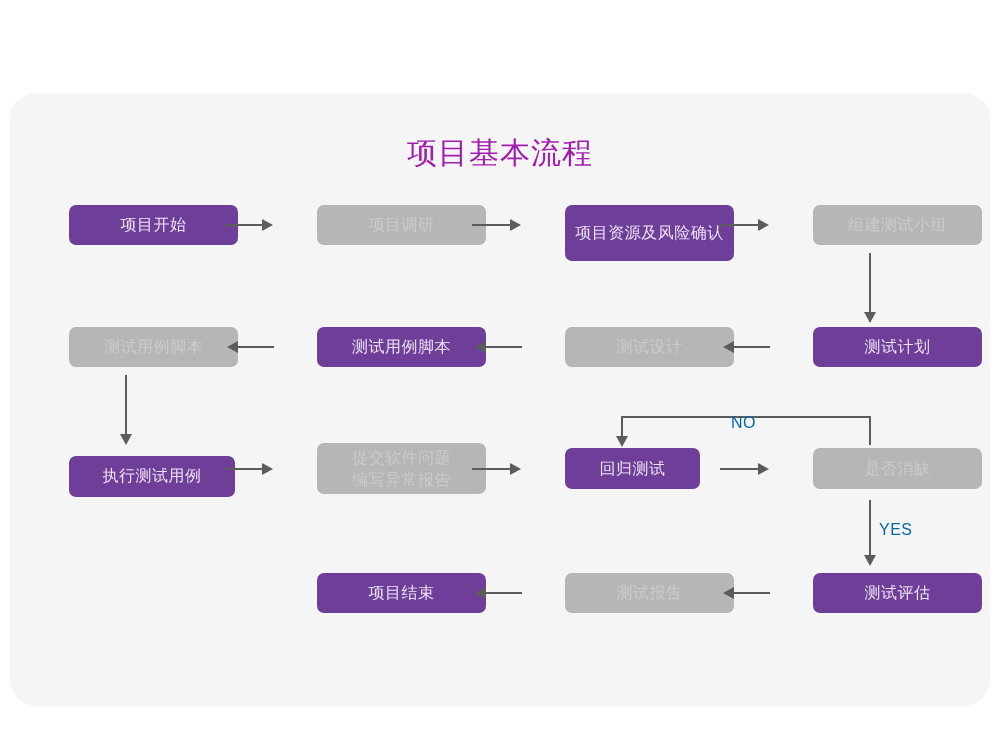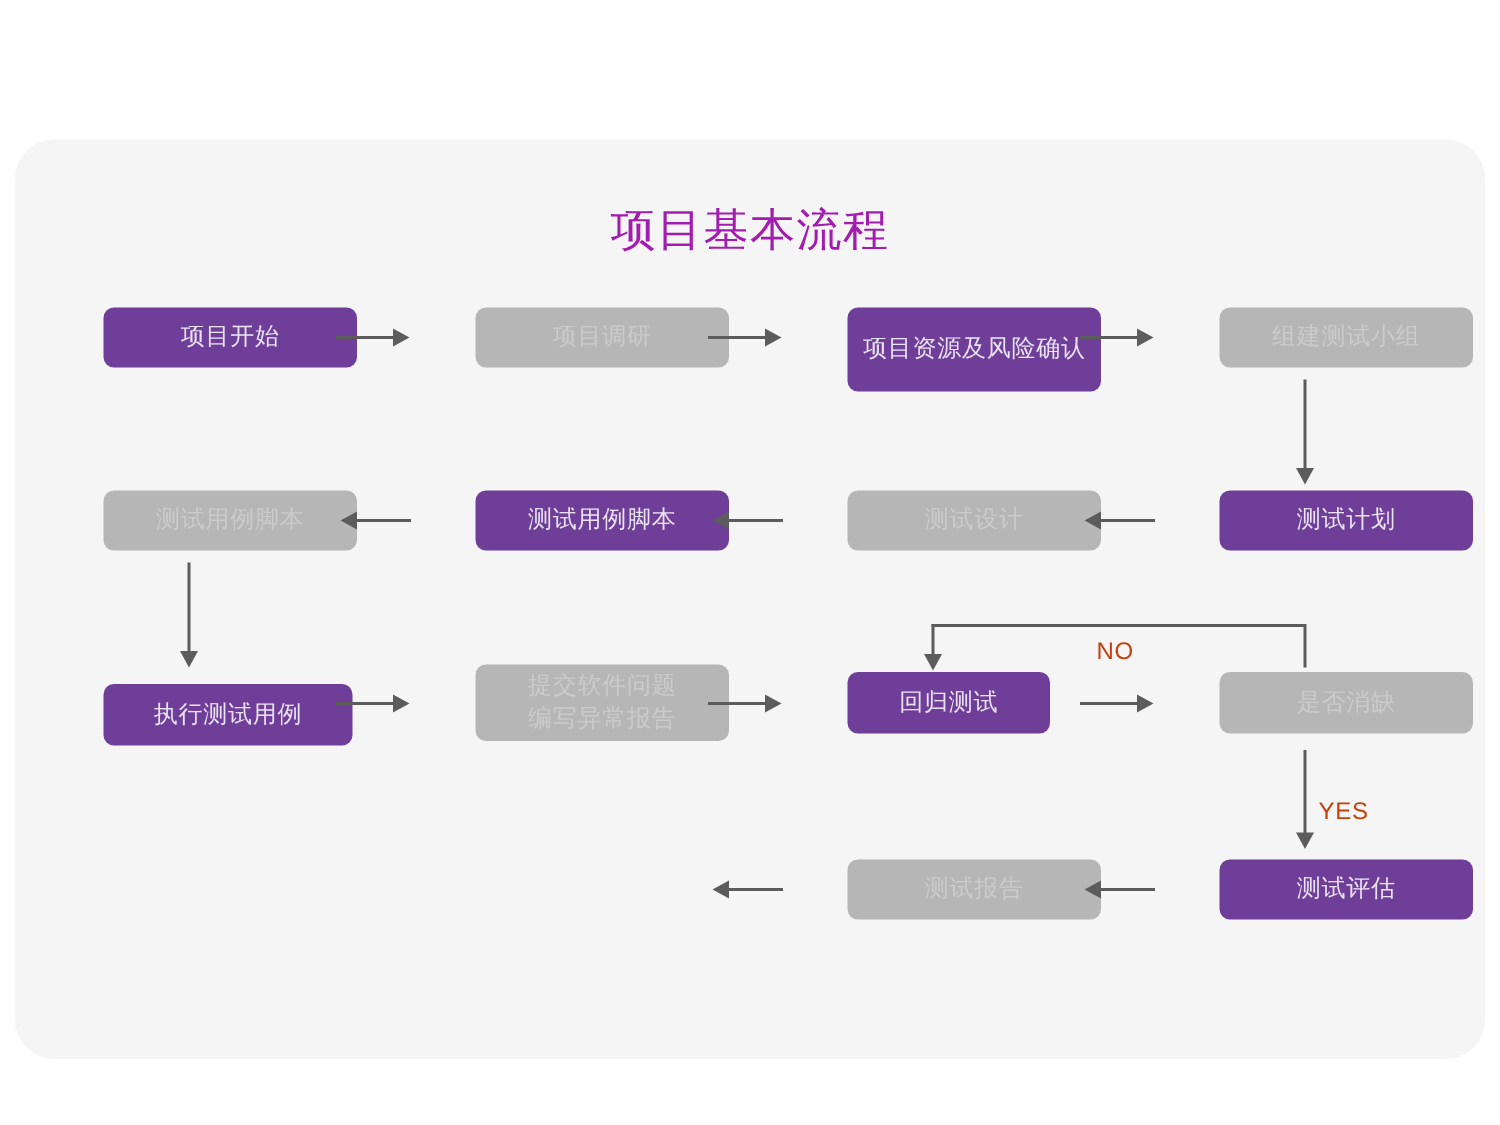--- a/index.html
+++ b/index.html
@@ -94,24 +94,23 @@
   }
   .arrowhead.down {
     border-left: 6px solid transparent;
     border-right: 6px solid transparent;
     border-top: 11px solid #5c5c5c;
   }
 
   .edge-label {
     position: absolute;
     font-size: 16px;
-    color: #c2410c;
+    color: #0369a1;
     letter-spacing: 0.5px;
     user-select: none;
-    margin-top: 12px;
   }
 </style>
 </head>
 <body>
 
 <div id="stage">
 
   <div id="canvas"></div>
 
   <div id="title">项目基本流程</div>
@@ -201,20 +200,23 @@
   <div class="arrowhead right" style="left:758px; top:463px;"></div>
 
   <div class="node gray" style="left:785px; top:448px; width:169px; height:41px;">
     <span>是否消缺</span>
   </div>
 
   <div class="seg v" style="left:869px; top:500px; height:58px;"></div>
   <div class="arrowhead down" style="left:864px; top:555px;"></div>
   <div class="edge-label" style="left:879px; top:521px;">YES</div>
 
+  <div class="node purple" style="left:289px; top:573px; width:169px; height:40px;">
+    <span>项目结束</span>
+  </div>
 
   <div class="arrowhead left" style="left:475px; top:587px;"></div>
   <div class="seg h" style="left:484px; top:592px; width:38px;"></div>
 
   <div class="node gray" style="left:537px; top:573px; width:169px; height:40px;">
     <span>测试报告</span>
   </div>
 
   <div class="arrowhead left" style="left:723px; top:587px;"></div>
   <div class="seg h" style="left:732px; top:592px; width:38px;"></div>

